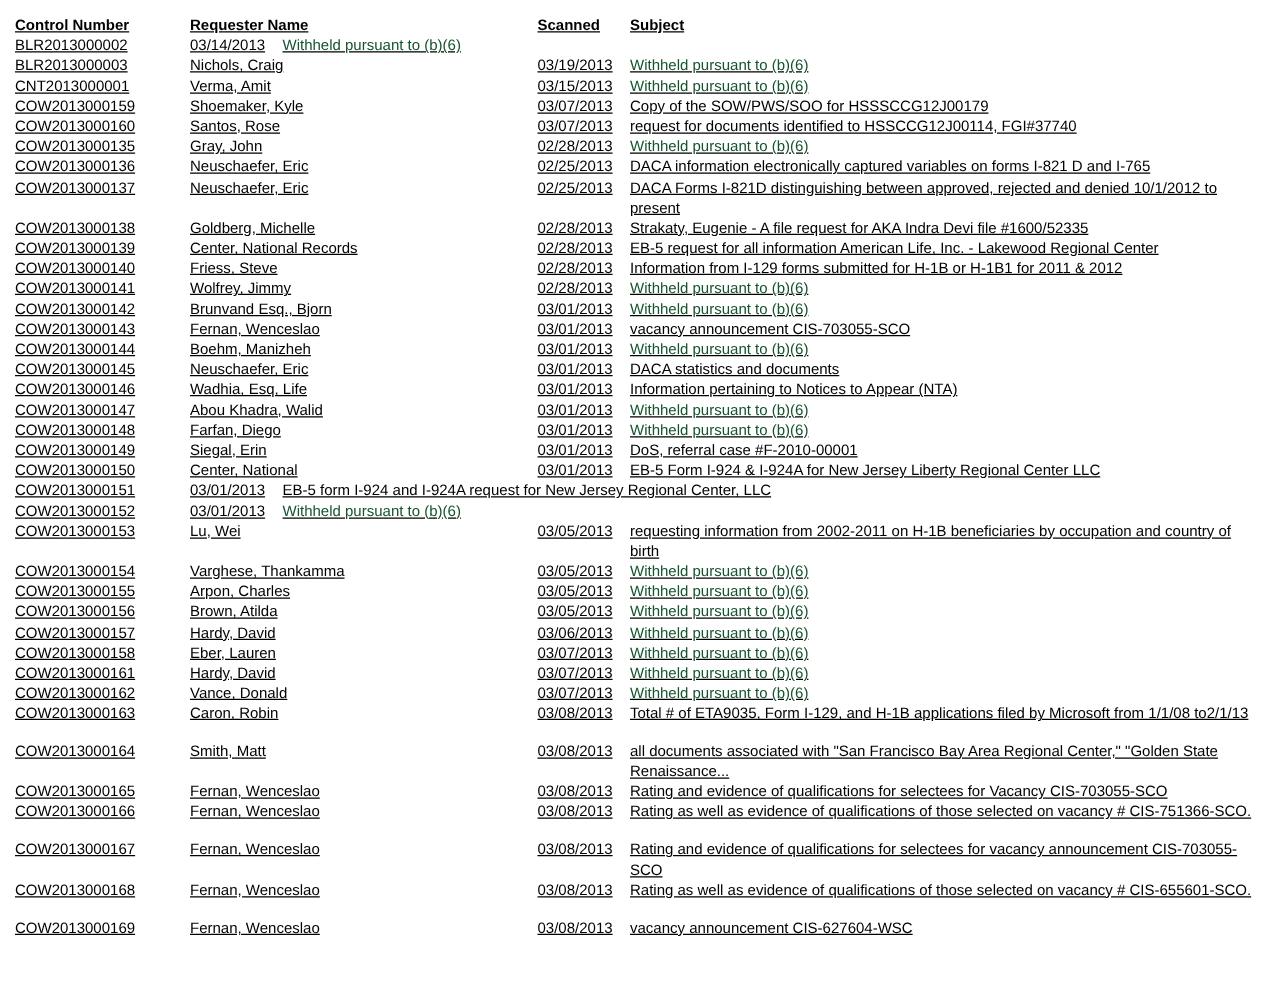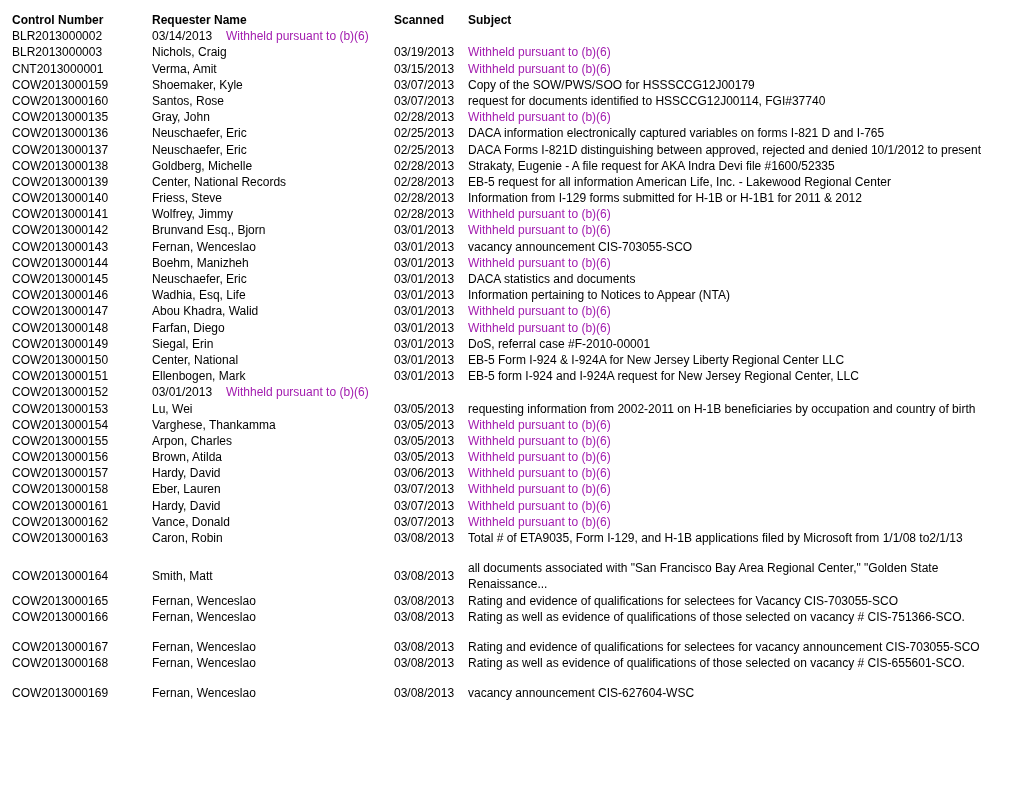--- a/index.html
+++ b/index.html
@@ -10,31 +10,32 @@
       background: #fff;
       color: #000;
       width: 1020px;
       box-sizing: border-box;
     }
     .table {
       width: 100%;
     }
     .row {
       display: flex;
-      align-items: center;
+      align-items: flex-start;
       line-height: 1.35;
+      text-decoration: underline;
     }
     .header {
       font-weight: bold;
     }
     .col-control { width: 140px; flex-shrink: 0; }
-    .col-requester { width: 242px; flex-shrink: 0; }
+    .col-requester { width: 278px; flex-shrink: 0; }
     .col-scanned { width: 70px; flex-shrink: 0; }
     .col-subject { flex: 1; padding-left: 4px; }
-    .withheld { color: #a21caf; }
+    .withheld { color: #14532d; }
     .spacer { height: 14px; }
   </style>
 </head>
 <body>
 
 <div class="table">
   <div class="row header">
     <div class="col-control">Control Number</div>
     <div class="col-requester">Requester Name</div>
     <div class="col-scanned">Scanned</div>
@@ -161,21 +162,20 @@
         <div class="col-subject">DoS, referral case #F-2010-00001</div>
       </div>
       <div class="row">
         <div class="col-control">COW2013000150</div>
         <div class="col-requester">Center, National</div>
         <div class="col-scanned">03/01/2013</div>
         <div class="col-subject">EB-5 Form I-924 &amp; I-924A for New Jersey Liberty Regional Center LLC</div>
       </div>
       <div class="row">
         <div class="col-control">COW2013000151</div>
-        <div class="col-requester">Ellenbogen, Mark</div>
         <div class="col-scanned">03/01/2013</div>
         <div class="col-subject">EB-5 form I-924 and I-924A request for New Jersey Regional Center, LLC</div>
       </div>
       <div class="row">
         <div class="col-control">COW2013000152</div>
         <div class="col-scanned">03/01/2013</div>
         <div class="col-subject withheld">Withheld pursuant to (b)(6)</div>
       </div>
       <div class="row">
         <div class="col-control">COW2013000153</div>

